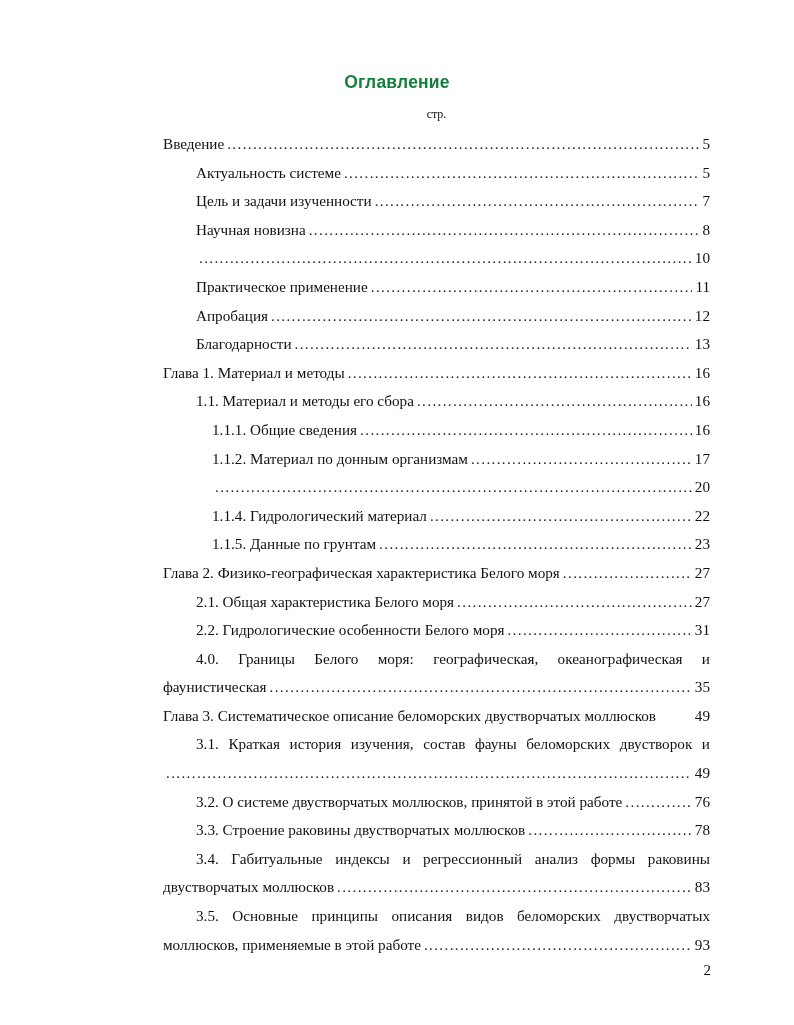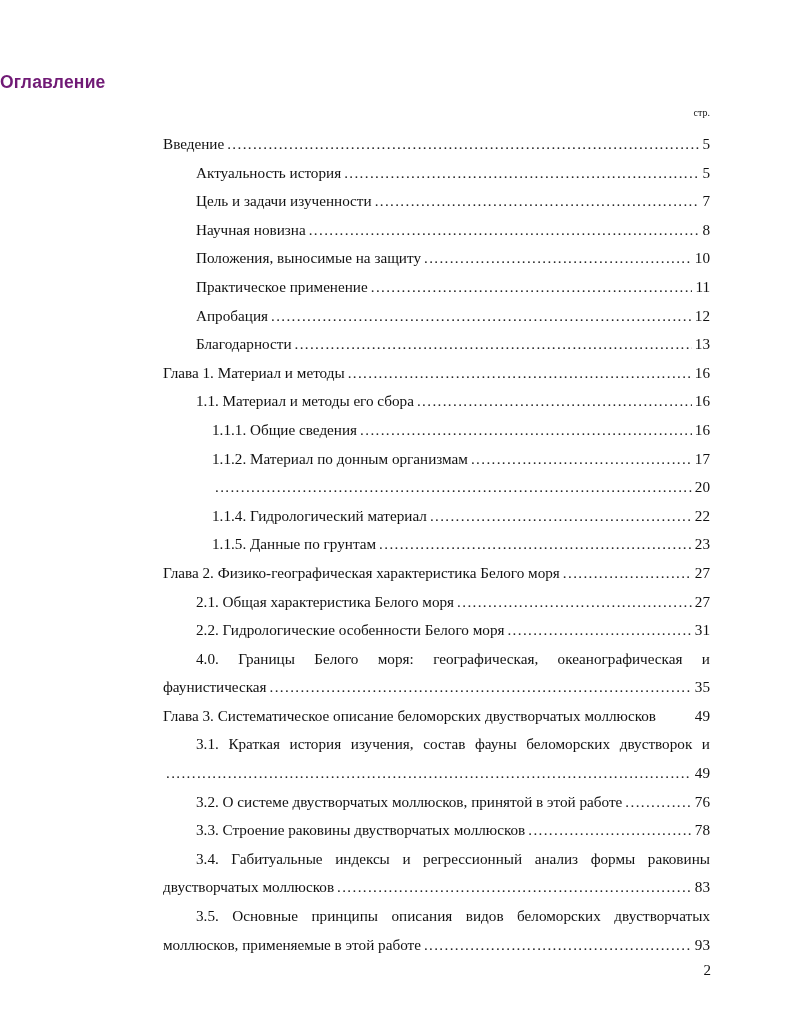--- a/index.html
+++ b/index.html
@@ -18,35 +18,36 @@
     color: #111111;
     box-sizing: border-box;
   }
 
   
   .doc-title {
     position: absolute;
     left: 0;
     right: 0;
     top: 72px;
+    text-align: center;
     font-family: "Liberation Sans", "DejaVu Sans", sans-serif;
     font-weight: bold;
     font-size: 17.5px;
     letter-spacing: 0.2px;
-    color: #701a75;
+    color: #15803d;
   }
 
   
   .pagecol-header {
     position: absolute;
     top: 107px;
     left: 163px;
     width: 547px;
-    text-align: right;
-    font-size: 10px;
+    text-align: center;
+    font-size: 12px;
     color: #111111;
   }
 
   
   .toc {
     position: absolute;
     top: 130px;
     left: 163px;
     width: 547px;
     font-size: 15.2px;
@@ -135,42 +136,41 @@
   <div class="toc" id="toc-root">
       <div class="toc-entry lvl-0">
         <div class="entry-row">
           <span class="entry-label">Введение</span>
           <span class="entry-leader">........................................................................................................................................................................................................</span>
           <span class="entry-num">5</span>
         </div>
       </div>
       <div class="toc-entry lvl-1">
         <div class="entry-row">
-          <span class="entry-label">Актуальность история</span>
+          <span class="entry-label">Актуальность системе</span>
           <span class="entry-leader">........................................................................................................................................................................................................</span>
           <span class="entry-num">5</span>
         </div>
       </div>
       <div class="toc-entry lvl-1">
         <div class="entry-row">
           <span class="entry-label">Цель и задачи изученности</span>
           <span class="entry-leader">........................................................................................................................................................................................................</span>
           <span class="entry-num">7</span>
         </div>
       </div>
       <div class="toc-entry lvl-1">
         <div class="entry-row">
           <span class="entry-label">Научная новизна</span>
           <span class="entry-leader">........................................................................................................................................................................................................</span>
           <span class="entry-num">8</span>
         </div>
       </div>
       <div class="toc-entry lvl-1">
         <div class="entry-row">
-          <span class="entry-label">Положения, выносимые на защиту</span>
           <span class="entry-leader">........................................................................................................................................................................................................</span>
           <span class="entry-num">10</span>
         </div>
       </div>
       <div class="toc-entry lvl-1">
         <div class="entry-row">
           <span class="entry-label">Практическое применение</span>
           <span class="entry-leader">........................................................................................................................................................................................................</span>
           <span class="entry-num">11</span>
         </div>

